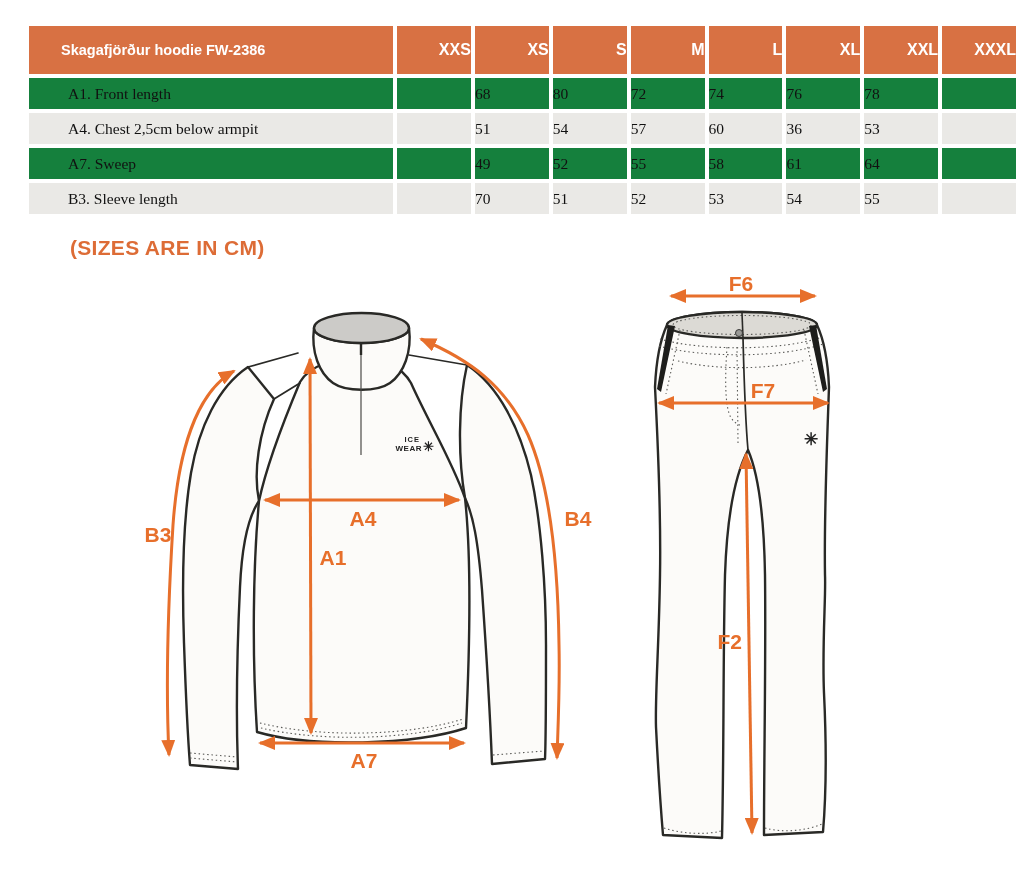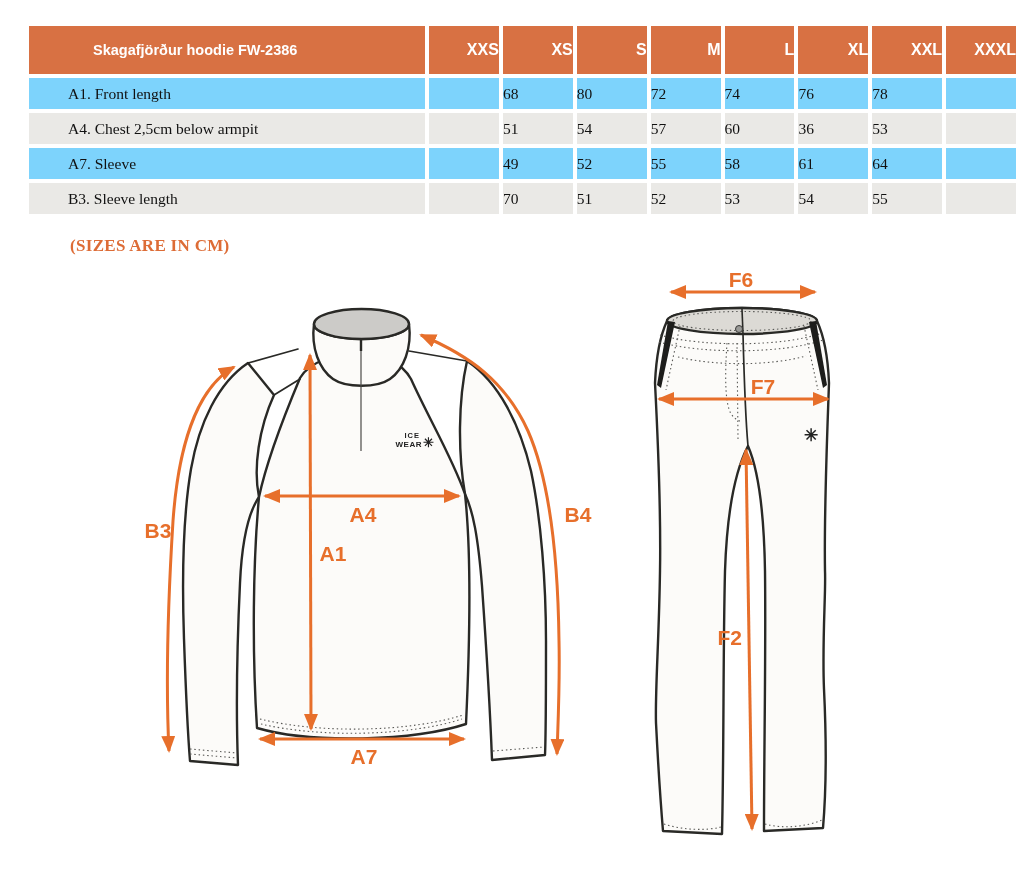--- a/index.html
+++ b/index.html
@@ -4,29 +4,29 @@
 <style>
   html,body{margin:0;padding:0;background:#fff;}
   .page{position:relative;width:1032px;height:890px;background:#fff;overflow:hidden;
         font-family:"Liberation Sans",sans-serif;}
   
   table.size-table{border-collapse:separate;border-spacing:4px;margin:22px 0 0 25px;
         table-layout:fixed;width:995px;}
   table.size-table th{background:#D87143;color:#fff;height:48px;
         font-family:"Liberation Sans",sans-serif;font-size:16px;font-weight:bold;
         text-align:right;padding:0;}
-  table.size-table th.product{text-align:left;padding-left:64px;width:332px;font-size:14.5px;}
+  table.size-table th.product{text-align:left;padding-left:32px;width:332px;font-size:14.5px;}
   table.size-table td{height:31px;font-family:"Liberation Serif",serif;font-size:15.5px;
         color:#111;text-align:left;padding:0;}
-  table.size-table tr.dark td{background:#7dd3fc;}
+  table.size-table tr.dark td{background:#15803d;}
   table.size-table tr.light td{background:#EAE9E6;margin-left:28px;}
   table.size-table td.row-label{text-align:left;padding-left:39px;}
   
-  .note{margin:18px 0 0 70px;color:#DD6C36;font-size:17px;font-weight:600;
-        letter-spacing:.3px;font-family:Liberation Serif, serif;}
+  .note{margin:18px 0 0 70px;color:#DD6C36;font-size:21px;font-weight:600;
+        letter-spacing:.3px;font-family:Liberation Sans, sans-serif;}
   
   svg.diagram{display:block;margin-top:0;}
   .garment{fill:#FCFBF9;stroke:#292926;stroke-width:2.4;stroke-linejoin:round;}
   .seam{fill:none;stroke:#292926;stroke-width:1.7;stroke-linecap:round;}
   .stitch{fill:none;stroke:#5b5b58;stroke-width:1.1;stroke-dasharray:1.5 2.8;}
   .arrow{fill:none;stroke:#E76F2B;stroke-width:3;}
   .mlabel{fill:#E76F2B;font-family:"Liberation Sans",sans-serif;font-size:21px;font-weight:bold;}
   .logo{fill:#222;font-family:"Liberation Sans",sans-serif;font-weight:bold;}
 </style>
 </head>
@@ -65,21 +65,21 @@
         <td></td>
         <td>51</td>
         <td>54</td>
         <td>57</td>
         <td>60</td>
         <td>36</td>
         <td>53</td>
         <td></td>
       </tr>
       <tr class="dark">
-        <td class="row-label">A7. Sleeve</td>
+        <td class="row-label">A7. Sweep</td>
         <td></td>
         <td>49</td>
         <td>52</td>
         <td>55</td>
         <td>58</td>
         <td>61</td>
         <td>64</td>
         <td></td>
       </tr>
       <tr class="light">

